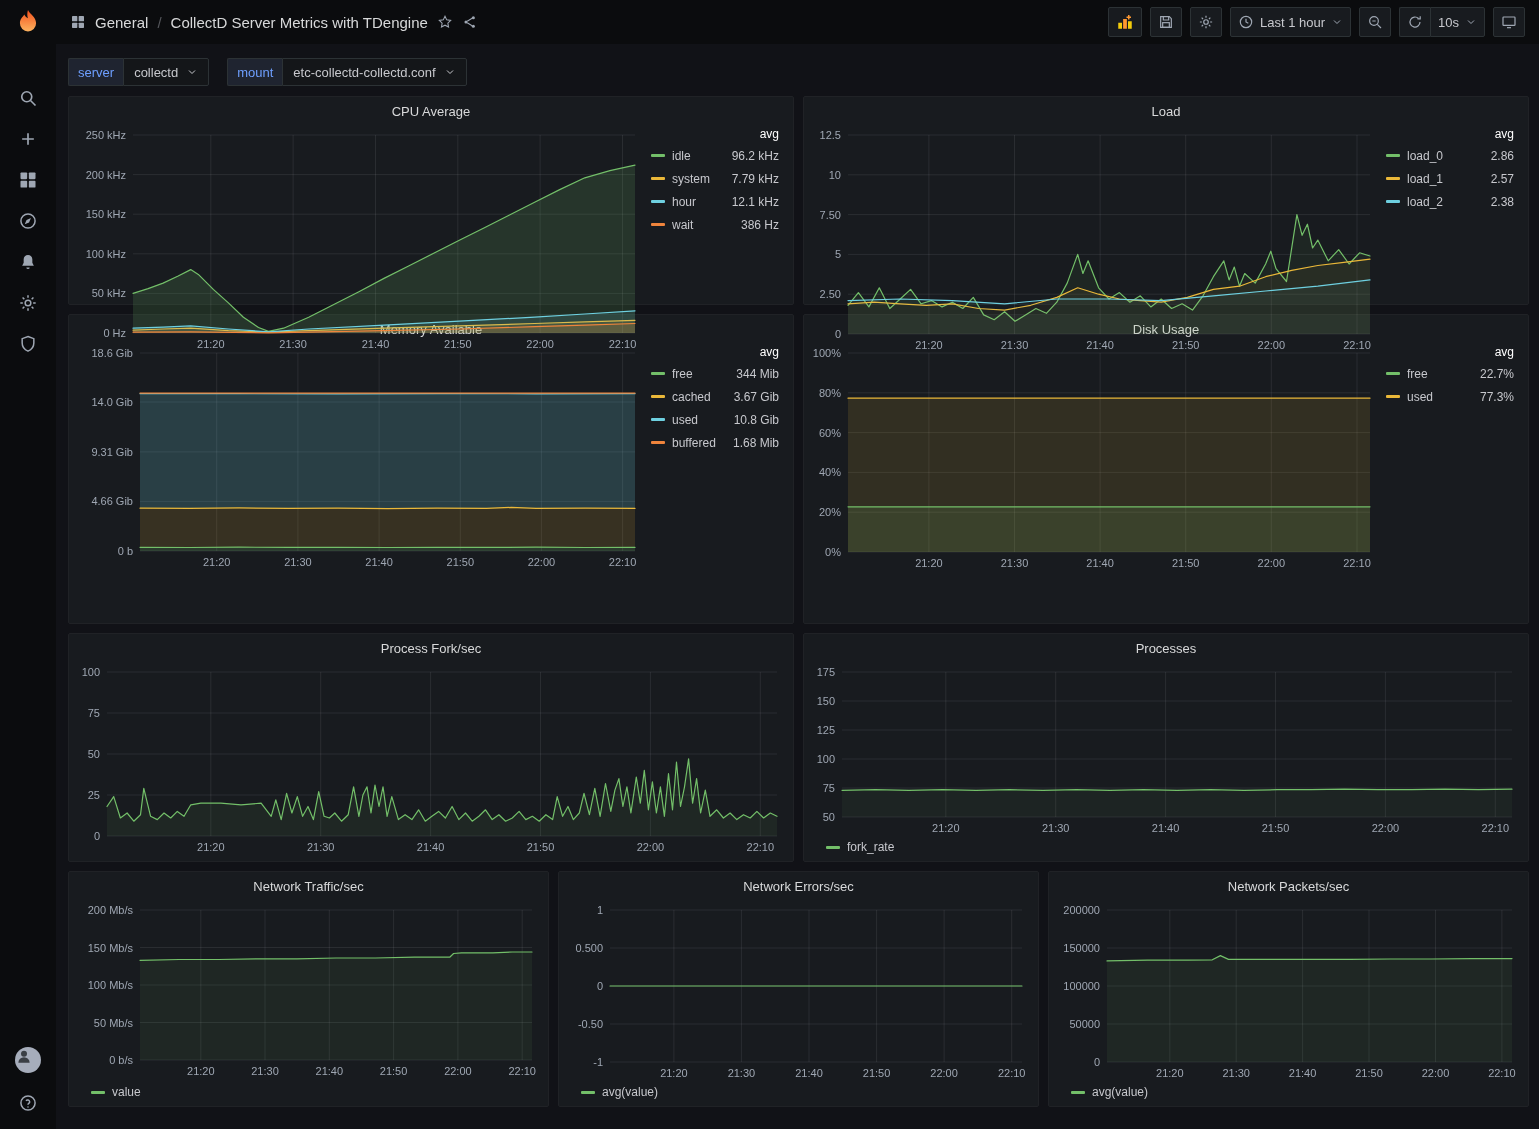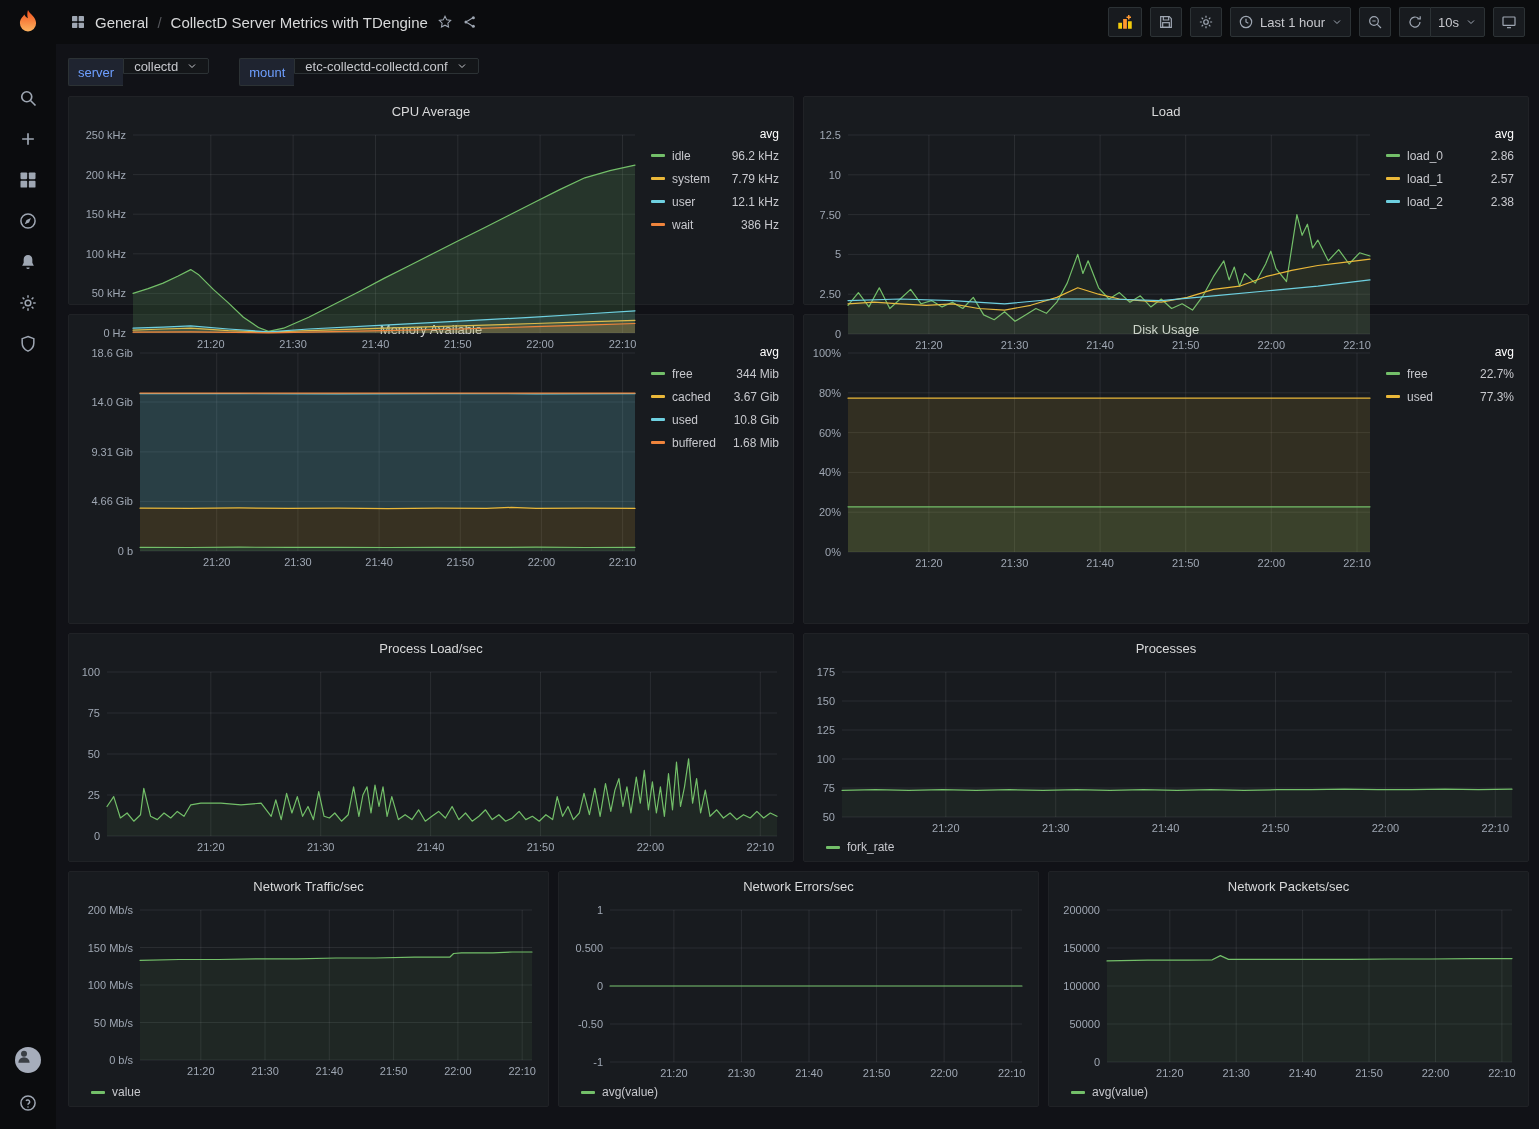--- a/index.html
+++ b/index.html
@@ -16,24 +16,24 @@
 .nav-left{display:flex;align-items:center;gap:9px;font-size:15px;color:#d8d9da}
 .crumb{cursor:pointer}
 .sep{color:#55575c}
 .nav-ic{color:#9fa7b3;cursor:pointer;display:flex;align-items:center}
 .nav-right{margin-left:auto;display:flex;align-items:center;gap:8px}
 .nav-btn{height:30px;min-width:30px;background:#181b1f;border:1px solid #2c3235;border-radius:2px;color:#9fa7b3;display:flex;align-items:center;justify-content:center;gap:6px;font-size:13px;padding:0 7px;cursor:pointer;font-family:inherit}
 .nav-btn .lbl{color:#c7c8cd}
 .btn-group{display:flex}
 .btn-group .nav-btn:first-child{border-radius:2px 0 0 2px;border-right:none}
 .btn-group .nav-btn:last-child{border-radius:0 2px 2px 0}
-.submenu{display:flex;gap:30px;padding:14px 12px 10px;align-items:flex-end;flex-shrink:0}
+.submenu{display:flex;gap:18px;padding:14px 12px 10px;align-items:flex-end;flex-shrink:0}
 .var{display:flex;align-items:stretch;font-size:13px}
 .var-label{display:flex;align-items:center;padding:0 9px;background:#1f2430;color:#6e9fff;border:1px solid #2c3235;border-right:none;border-radius:2px 0 0 2px;height:28px}
-.var-value{display:flex;align-items:center;gap:8px;padding:4px 10px;background:#141619;border:1px solid #2c3235;color:#c7c8cd;border-radius:0 2px 2px 0;height:16px;cursor:pointer}
+.var-value{display:flex;align-items:center;gap:8px;padding:4px 10px;background:#141619;border:1px solid #2c3235;color:#c7c8cd;border-radius:0 2px 2px 0;height:28px;cursor:pointer}
 .dash-area{flex:1;padding:0 10px 8px 12px;display:flex;flex-direction:column;min-height:0}
 .row{display:flex;gap:9px;margin-bottom:9px}
 .panel{flex:1;background:#181b1f;border:1px solid #202226;border-radius:2px;display:flex;flex-direction:column;min-width:0}
 .panel-header{height:28px;display:flex;align-items:center;justify-content:center;font-size:13px;font-weight:500;color:#d8d9da;cursor:pointer;flex-shrink:0}
 .panel-body{flex:1;display:flex;min-height:0;padding:0 4px 2px 4px}
 .panel-body.col{flex-direction:column}
 .chart{flex:1;min-width:0;min-height:0;position:relative}
 .legend-right{width:142px;padding:2px 10px 0 4px;flex-shrink:0;font-size:12px}
 .legend-h{text-align:right;color:#ffffff;margin-bottom:3px;font-weight:500}
 .legend-row{display:flex;align-items:center;cursor:pointer}
@@ -281,21 +281,21 @@
                   <span class="lname">idle</span>
                   <span class="lval">96.2 kHz</span>
                 </div>
                 <div class="legend-row">
                   <span class="dash" style="background: rgb(234, 184, 57);"></span>
                   <span class="lname">system</span>
                   <span class="lval">7.79 kHz</span>
                 </div>
                 <div class="legend-row">
                   <span class="dash" style="background: rgb(110, 208, 224);"></span>
-                  <span class="lname">user</span>
+                  <span class="lname">hour</span>
                   <span class="lval">12.1 kHz</span>
                 </div>
                 <div class="legend-row">
                   <span class="dash" style="background: rgb(239, 132, 60);"></span>
                   <span class="lname">wait</span>
                   <span class="lval">386 Hz</span>
                 </div>
               </aside>
           </div>
         </section>
@@ -459,21 +459,21 @@
                   <span class="dash" style="background: rgb(234, 184, 57);"></span>
                   <span class="lname">used</span>
                   <span class="lval">77.3%</span>
                 </div>
               </aside>
           </div>
         </section>
       </div>
       <div class="row" style="height:229px">
         <section class="panel">
-          <header class="panel-header">Process Load/sec</header>
+          <header class="panel-header">Process Fork/sec</header>
           <div class="panel-body col">
             <div class="chart"><svg width="716" height="196">
                   <line x1="137.8" y1="10" x2="137.8" y2="174" stroke="rgba(204,204,220,0.10)"></line>
                   <text class="tick" x="137.8" y="189" text-anchor="middle">21:20</text>
                   <line x1="247.7" y1="10" x2="247.7" y2="174" stroke="rgba(204,204,220,0.10)"></line>
                   <text class="tick" x="247.7" y="189" text-anchor="middle">21:30</text>
                   <line x1="357.6" y1="10" x2="357.6" y2="174" stroke="rgba(204,204,220,0.10)"></line>
                   <text class="tick" x="357.6" y="189" text-anchor="middle">21:40</text>
                   <line x1="467.5" y1="10" x2="467.5" y2="174" stroke="rgba(204,204,220,0.10)"></line>
                   <text class="tick" x="467.5" y="189" text-anchor="middle">21:50</text>

